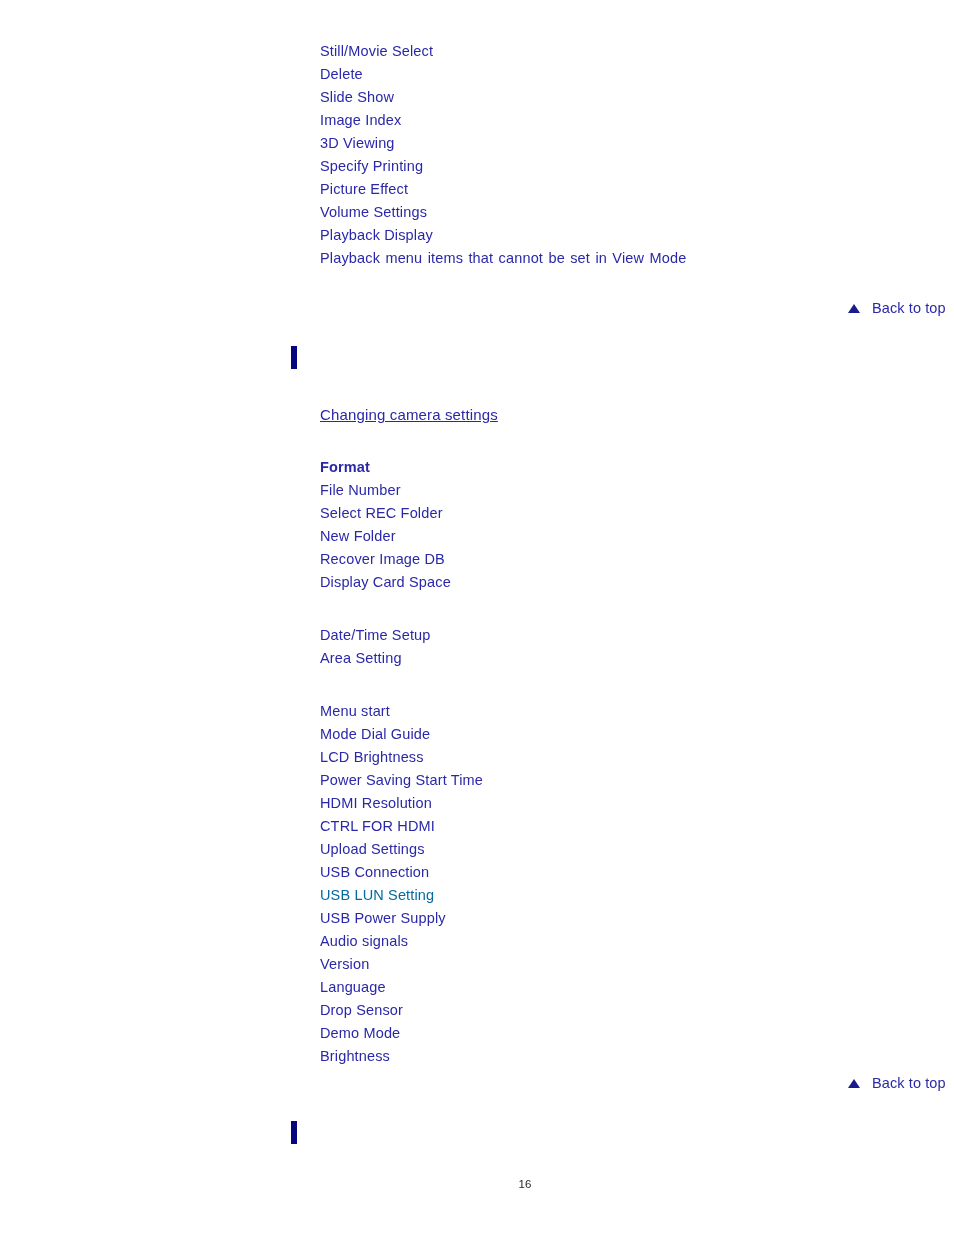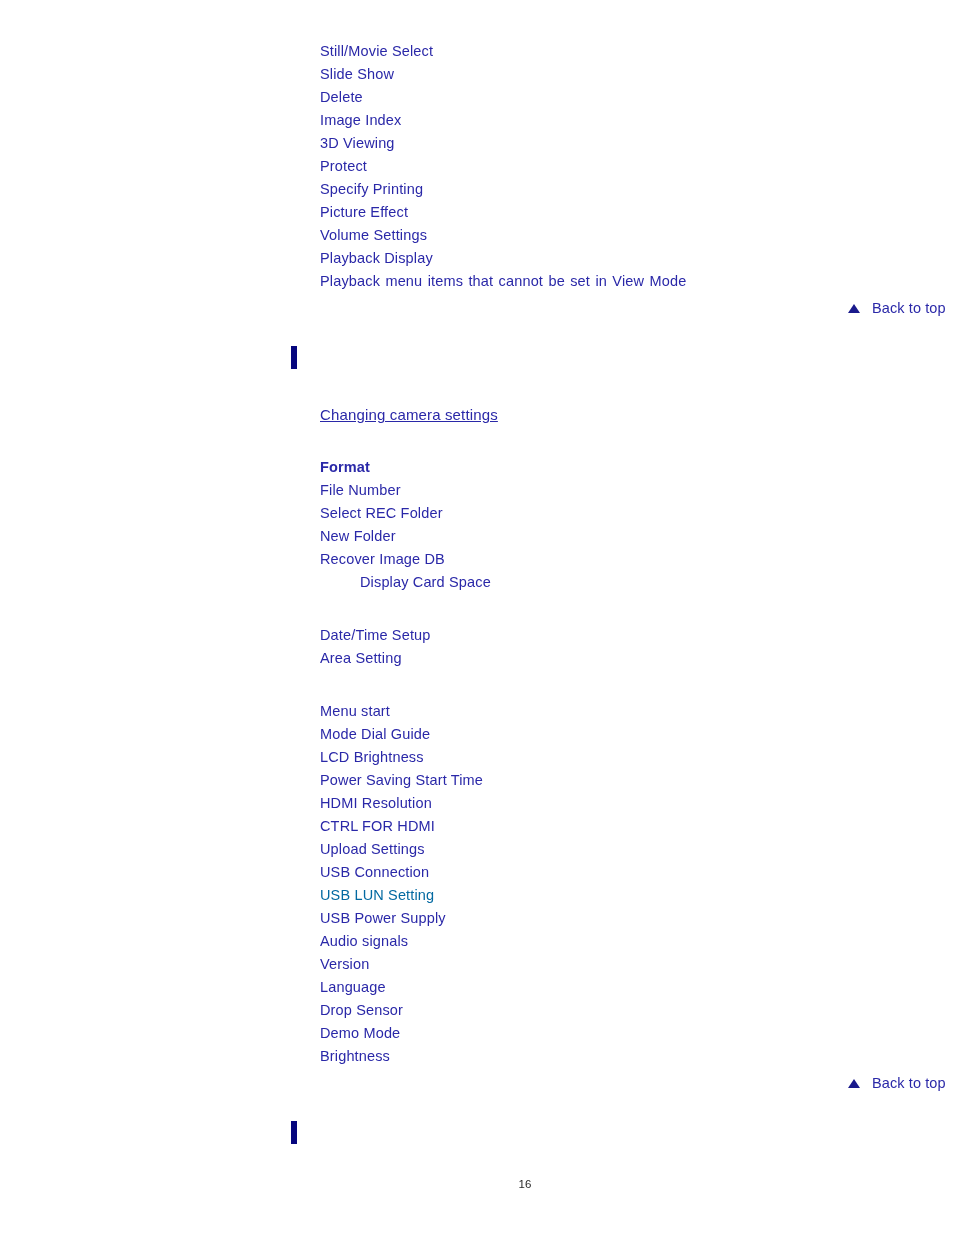--- a/index.html
+++ b/index.html
@@ -97,25 +97,24 @@
     letter-spacing: 0.2px;
   }
 </style>
 </head>
 <body>
 
 <div class="page">
 
   <ul class="toc-list" id="playback-list" style="top:40px;">
       <li class="toc-item" style="color: rgb(42, 40, 168);"><a href="#" style="color: inherit; text-decoration: none;">Still/Movie Select</a></li>
+      <li class="toc-item" style="color: rgb(42, 40, 168);"><a href="#" style="color: inherit; text-decoration: none;">Delete</a></li>
       <li class="toc-item" style="color: rgb(42, 40, 168);"><a href="#" style="color: inherit; text-decoration: none;">Slide Show</a></li>
-      <li class="toc-item" style="color: rgb(42, 40, 168);"><a href="#" style="color: inherit; text-decoration: none;">Delete</a></li>
       <li class="toc-item" style="color: rgb(42, 40, 168);"><a href="#" style="color: inherit; text-decoration: none;">Image Index</a></li>
       <li class="toc-item" style="color: rgb(42, 40, 168);"><a href="#" style="color: inherit; text-decoration: none;">3D Viewing</a></li>
-      <li class="toc-item" style="color: rgb(42, 40, 168);"><a href="#" style="color: inherit; text-decoration: none;">Protect</a></li>
       <li class="toc-item" style="color: rgb(42, 40, 168);"><a href="#" style="color: inherit; text-decoration: none;">Specify Printing</a></li>
       <li class="toc-item" style="color: rgb(42, 40, 168);"><a href="#" style="color: inherit; text-decoration: none;">Picture Effect</a></li>
       <li class="toc-item" style="color: rgb(42, 40, 168);"><a href="#" style="color: inherit; text-decoration: none;">Volume Settings</a></li>
       <li class="toc-item" style="color: rgb(42, 40, 168);"><a href="#" style="color: inherit; text-decoration: none;">Playback Display</a></li>
       <li class="toc-item wide" style="color: rgb(42, 40, 168);"><a href="#" style="color: inherit; text-decoration: none;">Playback menu items that cannot be set in View Mode</a></li>
     </ul>
 
   <a class="back-to-top" href="#" style="top: 298px; left: 848px; color: rgb(42, 40, 168);">
     <span class="tri-icon"></span>
     <span>Back to top</span>
@@ -124,21 +123,21 @@
   <div class="section-bar" style="top: 346px; left: 291px; background: rgb(6, 6, 126);"></div>
 
   <a class="section-link" href="#" style="top: 403px; color: rgb(42, 40, 168);">Changing camera settings</a>
 
   <ul class="toc-list" id="memory-card-list" style="top:456px;">
       <li class="toc-item" style="color: rgb(42, 40, 168); font-weight: bold;"><a href="#" style="color: inherit; text-decoration: none;">Format</a></li>
       <li class="toc-item" style="color: rgb(42, 40, 168);"><a href="#" style="color: inherit; text-decoration: none;">File Number</a></li>
       <li class="toc-item" style="color: rgb(42, 40, 168);"><a href="#" style="color: inherit; text-decoration: none;">Select REC Folder</a></li>
       <li class="toc-item" style="color: rgb(42, 40, 168);"><a href="#" style="color: inherit; text-decoration: none;">New Folder</a></li>
       <li class="toc-item" style="color: rgb(42, 40, 168);"><a href="#" style="color: inherit; text-decoration: none;">Recover Image DB</a></li>
-      <li class="toc-item" style="color: rgb(42, 40, 168); margin-left: 40px;"><a href="#" style="color: inherit; text-decoration: none;">Display Card Space</a></li>
+      <li class="toc-item" style="color: rgb(42, 40, 168);"><a href="#" style="color: inherit; text-decoration: none;">Display Card Space</a></li>
     </ul>
 
   <ul class="toc-list" id="clock-list" style="top:624px;">
       <li class="toc-item" style="color: rgb(42, 40, 168);"><a href="#" style="color: inherit; text-decoration: none;">Date/Time Setup</a></li>
       <li class="toc-item" style="color: rgb(42, 40, 168);"><a href="#" style="color: inherit; text-decoration: none;">Area Setting</a></li>
     </ul>
 
   <ul class="toc-list" id="setup-list" style="top:700px;">
       <li class="toc-item" style="color: rgb(42, 40, 168);"><a href="#" style="color: inherit; text-decoration: none;">Menu start</a></li>
       <li class="toc-item" style="color: rgb(42, 40, 168);"><a href="#" style="color: inherit; text-decoration: none;">Mode Dial Guide</a></li>

